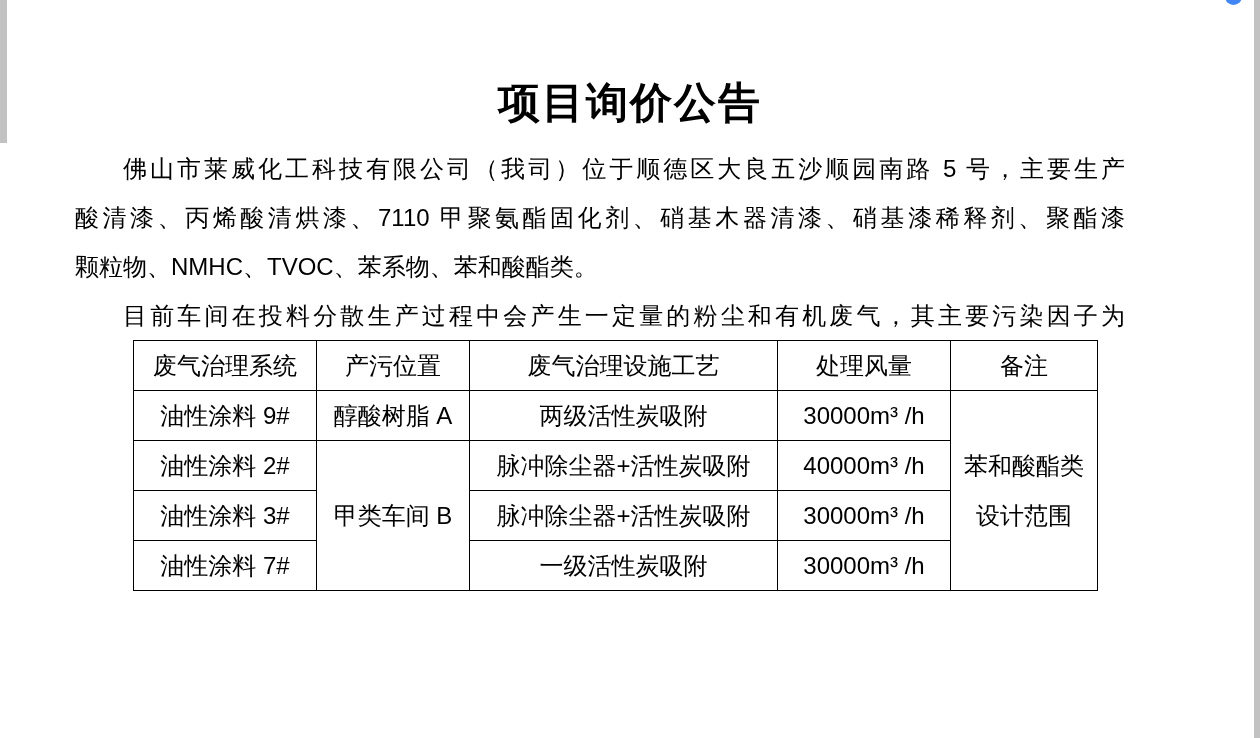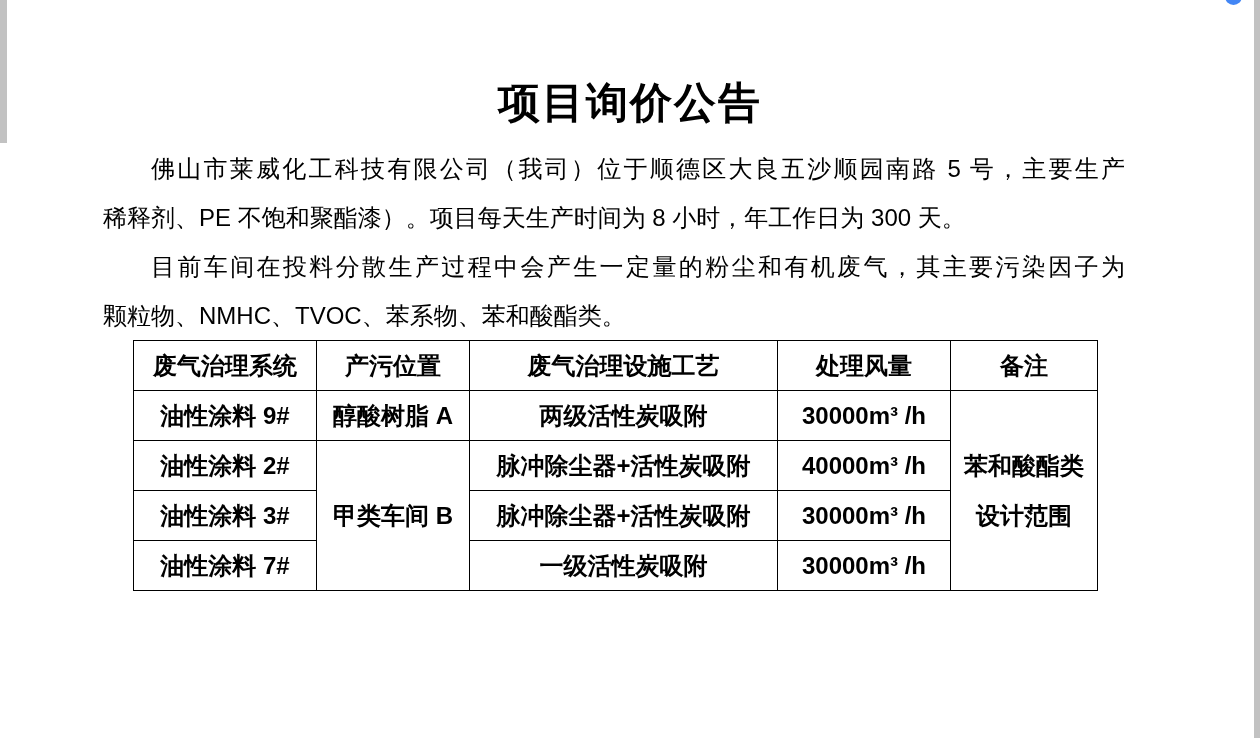--- a/index.html
+++ b/index.html
@@ -6,49 +6,49 @@
   body {
     width:1260px; height:738px; overflow:hidden; position:relative;
     background:#ffffff; color:#000;
     font-family:"Liberation Sans", sans-serif;
   }
   .doc-title {
     margin:78px 0 0 0; height:50px; line-height:50px;
     text-align:center; font-size:42px; font-weight:bold; letter-spacing:2px;
     font-family:"Liberation Serif", serif;
   }
-  .doc-body { margin:16px 135px 0 103px; font-size:24px; }
+  .doc-body { margin:16px 135px 0 75px; font-size:24px; }
   .line { line-height:49px; height:49px; }
   .line.just { text-align:justify; text-align-last:justify; text-justify:inter-character; }
   .line.indent { text-indent:48px; }
   .doc-table {
     border-collapse:collapse; table-layout:fixed;
     margin:0 0 0 133px; font-size:24px;
   }
   .doc-table th, .doc-table td {
     border:1.5px solid #000; text-align:center; vertical-align:middle;
-    font-weight:bold; padding:0; overflow:hidden;
+    font-weight:normal; padding:0; overflow:hidden;
   }
   .doc-table tr { height:50px; }
   .cell-line { line-height:50px; height:50px; }
   .edge-left  { position:absolute; left:0; top:0; width:7px; height:143px; }
   .edge-right { position:absolute; right:0; top:0; width:6px; height:738px; }
   .blue-dot   { position:absolute; left:1225px; top:-12px; width:17px; height:17px;
                 border-radius:50%; }
 </style>
 </head>
 <body>
 
 <div class="page">
   <h1 class="doc-title">项目询价公告</h1>
   <div class="doc-body">
       <div class="line just indent">佛山市莱威化工科技有限公司（我司）位于顺德区大良五沙顺园南路 5 号，主要生产</div>
-      <div class="line">稀释剂、PE 不饱和聚酯漆）。项目每天生产时间为 8 小时，年工作日为 300 天。</div>
+      <div class="line just">酸清漆、丙烯酸清烘漆、7110 甲聚氨酯固化剂、硝基木器清漆、硝基漆稀释剂、聚酯漆</div>
+      <div class="line">颗粒物、NMHC、TVOC、苯系物、苯和酸酯类。</div>
       <div class="line just indent">目前车间在投料分散生产过程中会产生一定量的粉尘和有机废气，其主要污染因子为</div>
-      <div class="line">颗粒物、NMHC、TVOC、苯系物、苯和酸酯类。</div>
     </div>
   <table class="doc-table">
     <colgroup>
         <col style="width: 183px;">
         <col style="width: 153px;">
         <col style="width: 308px;">
         <col style="width: 173px;">
         <col style="width: 147px;">
       </colgroup>
     <thead>

